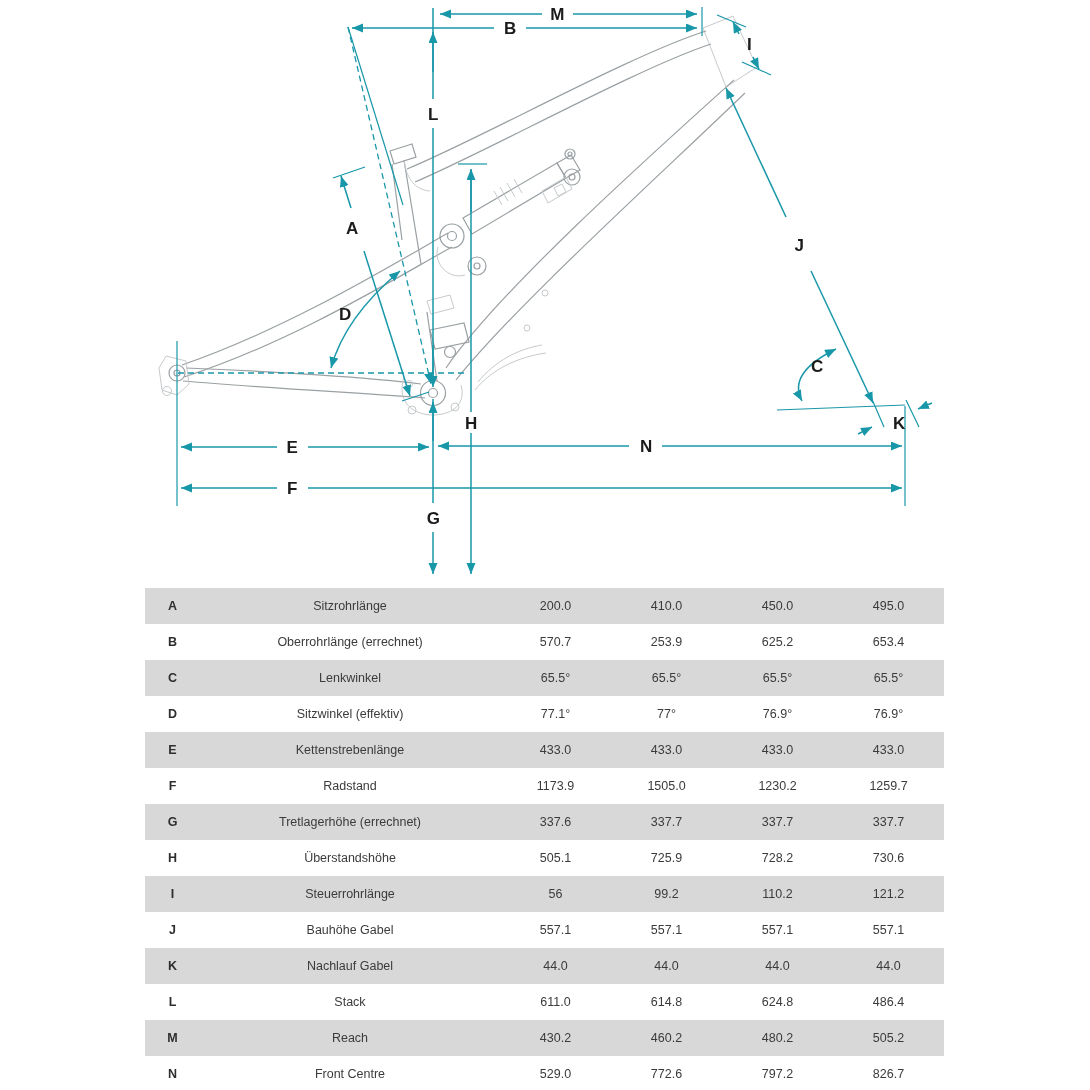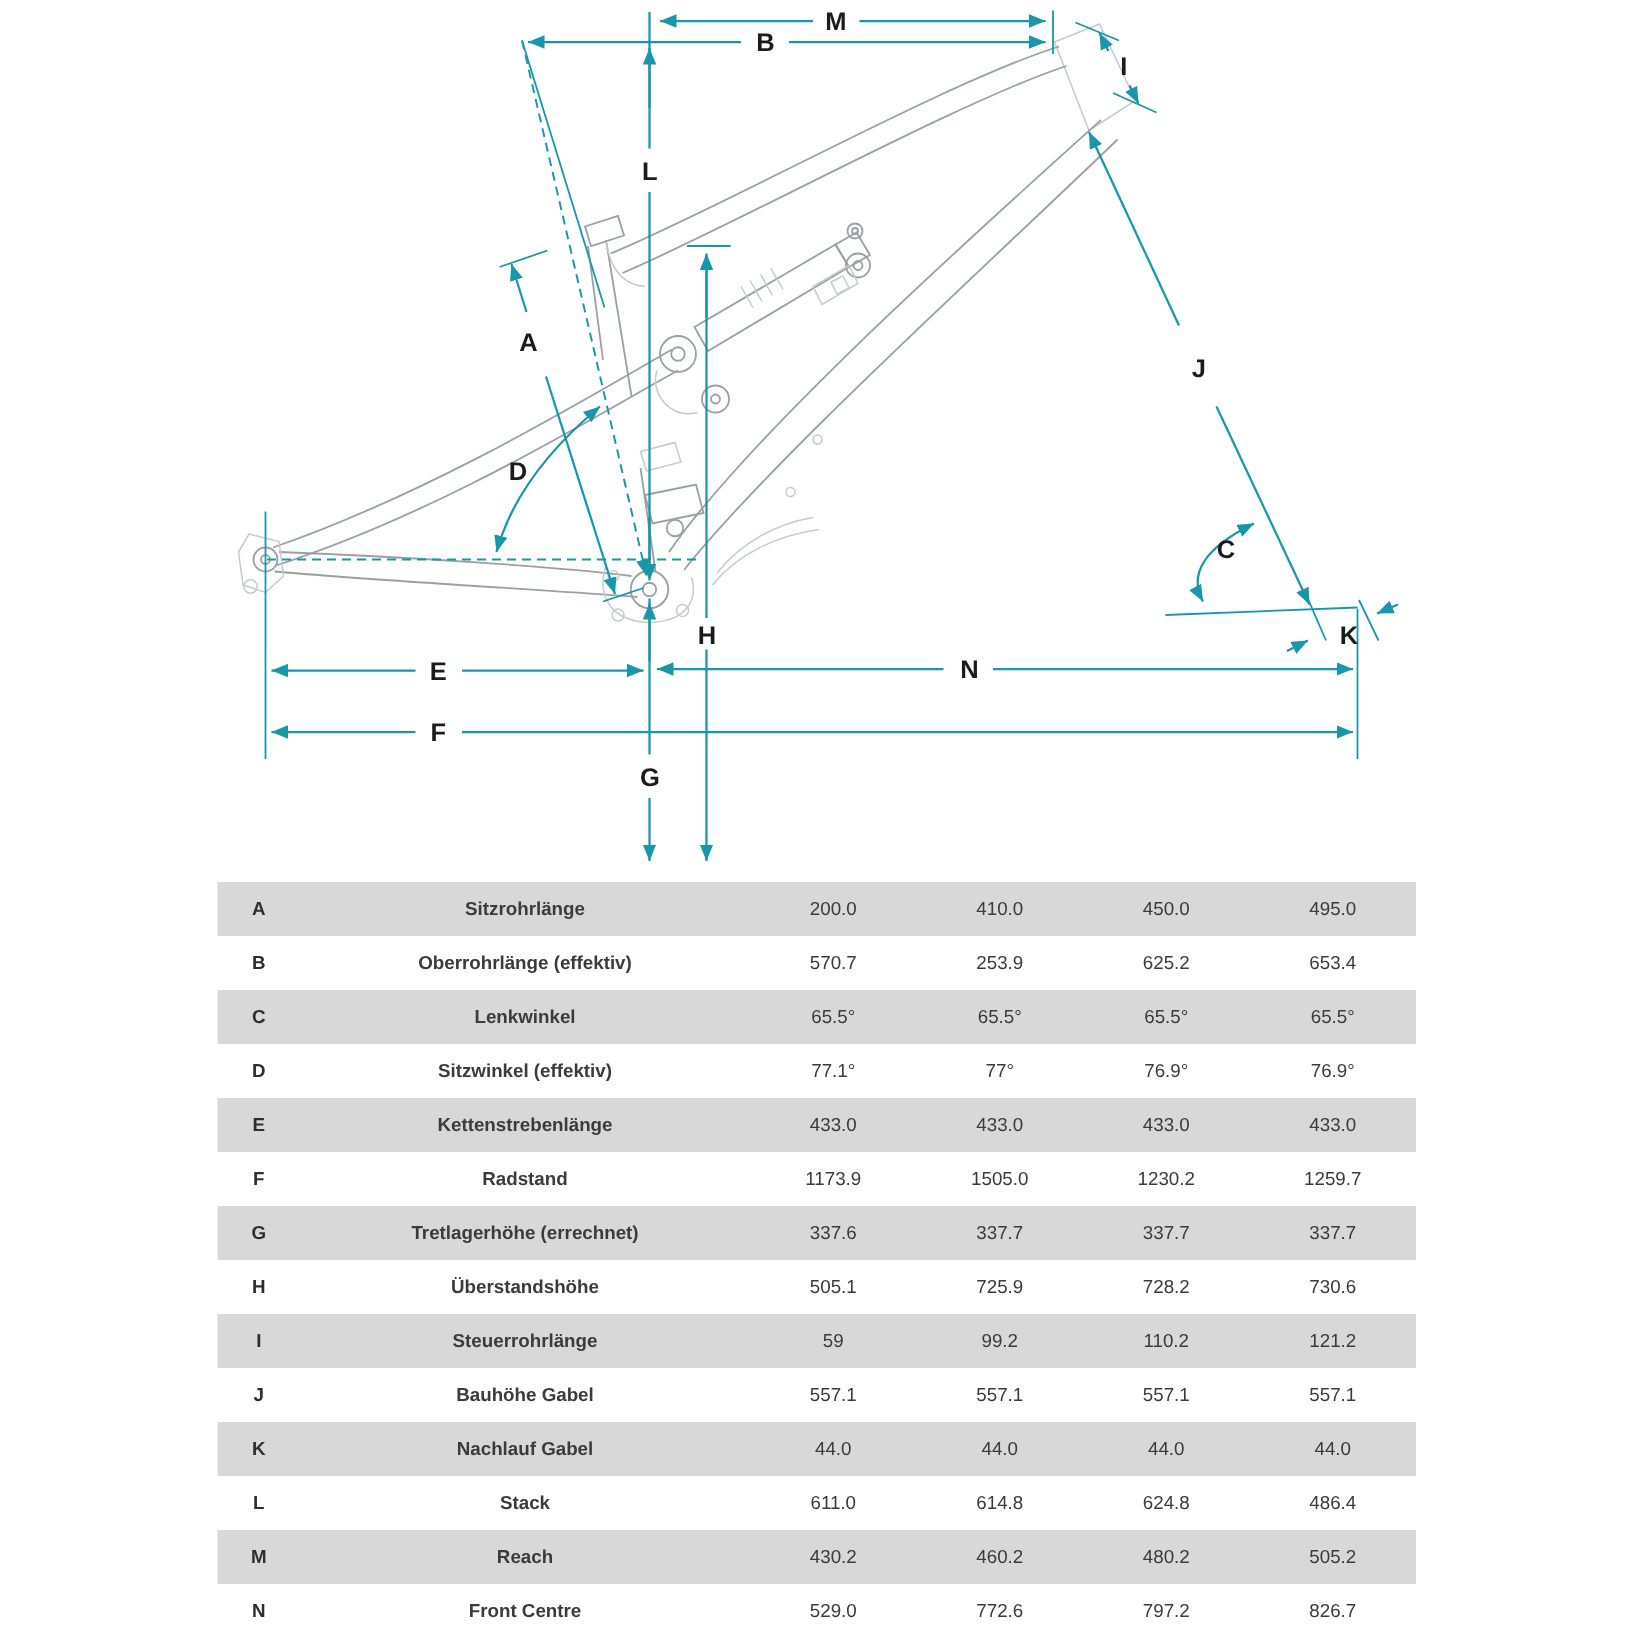--- a/index.html
+++ b/index.html
@@ -11,21 +11,21 @@
   .dims .dashed{stroke-dasharray:6 4;stroke-width:1.3;}
   .dims text{fill:#1b1b1b;font-weight:bold;font-size:17px;text-anchor:middle;
              font-family:"Liberation Sans",sans-serif;letter-spacing:-0.5px;}
   .frame path,.frame circle,.frame line{stroke:#9aa0a3;stroke-width:1.2;fill:none;}
   .frame .lt{stroke:#c6cacc;stroke-width:1;}
   .geo-table{position:absolute;left:145px;top:588px;width:799px;}
   .row{display:flex;height:36px;align-items:center;background:#ffffff;}
   .row.alt{background:#d8d8d8;}
   .c{text-align:center;font-size:12.5px;color:#3b3b3b;}
   .k{width:55px;font-weight:bold;color:#2e2e2e;}
-  .l{width:300px;font-weight:bold;}
+  .l{width:300px;}
   .v{width:111px;}
 </style>
 </head>
 <body>
 
 <div class="page">
 
   <svg class="diagram" width="1090" height="588" viewBox="0 0 1090 588">
     <defs>
       <marker id="ar" markerUnits="userSpaceOnUse" markerWidth="12" markerHeight="10" refX="11" refY="4.5" orient="auto-start-reverse">
@@ -208,21 +208,21 @@
         <div class="row alt">
     <span class="c k">A</span>
     <span class="c l">Sitzrohrlänge</span>
     <span class="c v">200.0</span>
     <span class="c v">410.0</span>
     <span class="c v">450.0</span>
     <span class="c v">495.0</span>
   </div>
         <div class="row">
     <span class="c k">B</span>
-    <span class="c l">Oberrohrlänge (effektiv)</span>
+    <span class="c l">Oberrohrlänge (errechnet)</span>
     <span class="c v">570.7</span>
     <span class="c v">253.9</span>
     <span class="c v">625.2</span>
     <span class="c v">653.4</span>
   </div>
         <div class="row alt">
     <span class="c k">C</span>
     <span class="c l">Lenkwinkel</span>
     <span class="c v">65.5°</span>
     <span class="c v">65.5°</span>
@@ -265,21 +265,21 @@
     <span class="c k">H</span>
     <span class="c l">Überstandshöhe</span>
     <span class="c v">505.1</span>
     <span class="c v">725.9</span>
     <span class="c v">728.2</span>
     <span class="c v">730.6</span>
   </div>
         <div class="row alt">
     <span class="c k">I</span>
     <span class="c l">Steuerrohrlänge</span>
-    <span class="c v">59</span>
+    <span class="c v">56</span>
     <span class="c v">99.2</span>
     <span class="c v">110.2</span>
     <span class="c v">121.2</span>
   </div>
         <div class="row">
     <span class="c k">J</span>
     <span class="c l">Bauhöhe Gabel</span>
     <span class="c v">557.1</span>
     <span class="c v">557.1</span>
     <span class="c v">557.1</span>

